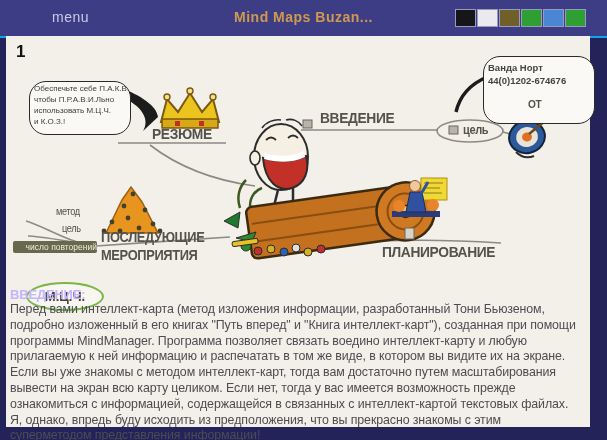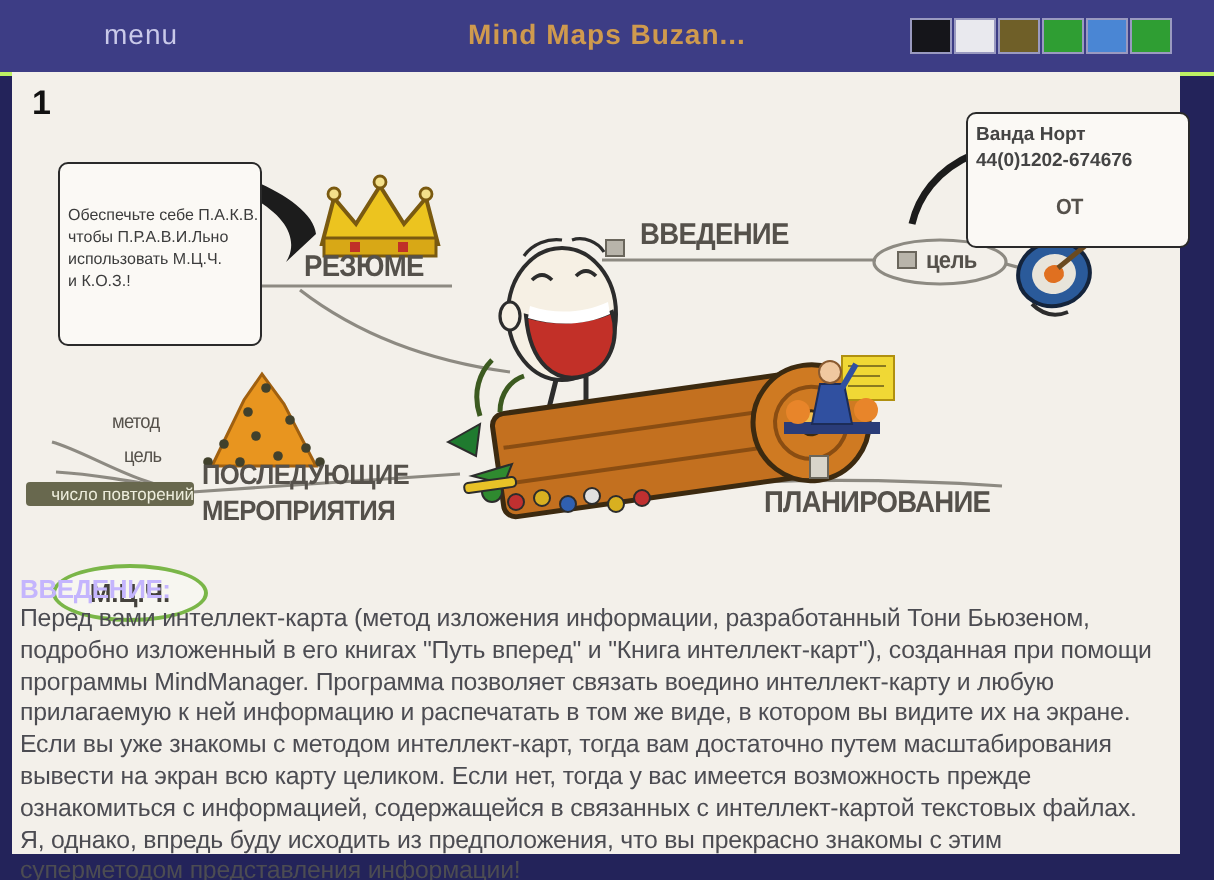--- a/index.html
+++ b/index.html
@@ -1,29 +1,29 @@
 <!DOCTYPE html>
 <html><head>
 <meta charset="utf-8">
 <style>
   html,body{margin:0;padding:0;background:#555;}
   #screen{
     position:relative;width:607px;height:440px;overflow:hidden;
     background:#23235a;font-family:"Liberation Sans",sans-serif;
   }
   
-  #titlebar{position:absolute;left:0;top:0;width:607px;height:36px;background:#3d3d85;border-bottom:2px solid #bef264;}
+  #titlebar{position:absolute;left:0;top:0;width:607px;height:36px;background:#3d3d85;border-bottom:2px solid #0ea5e9;}
   #menu-label{position:absolute;left:52px;top:9px;color:#c9c9e9;font-size:14px;letter-spacing:.5px;}
   #app-title{position:absolute;left:0;top:9px;width:607px;text-align:center;color:#cf9a4e;font-size:14px;font-weight:bold;letter-spacing:.5px;}
   .swatch{position:absolute;top:9px;width:19px;height:16px;border:1px solid #9a9ac0;}
   
   #canvas{position:absolute;left:6px;top:36px;width:584px;height:391px;background:#f3f0ea;}
   svg{position:absolute;left:0;top:0;}
   .maplabel{position:absolute;color:#55514b;font-weight:bold;letter-spacing:-0.4px;transform:scaleX(.92);transform-origin:left top;white-space:nowrap;}
-  .callout{position:absolute;background:#fbf9f5;border:1.5px solid #2a2a2a;border-radius:5px;color:#3c3c3c;}
+  .callout{position:absolute;background:#fbf9f5;border:1.5px solid #2a2a2a;border-radius:17px;color:#3c3c3c;}
   .callout div{white-space:nowrap;}
   #page-number{position:absolute;left:16px;top:42px;font-size:17px;font-weight:bold;color:#111;}
   #mtch-node{position:absolute;left:26px;top:247px;width:74px;height:25px;border:2.5px solid #7ab648;border-radius:50%;
      display:flex;align-items:center;justify-content:center;font-size:13px;font-weight:bold;color:#44413c;background:rgba(250,250,244,.6);margin-top:35px;}
   #chislo-label{position:absolute;left:13px;top:241px;width:84px;height:12px;background:#68684e;color:#eeeedd;
      font-size:8.5px;text-align:right;line-height:12px;border-radius:2px;white-space:nowrap;}
   #ot-label{text-transform:uppercase;}
   #intro-heading{position:absolute;left:10px;top:287px;font-size:13px;font-weight:bold;color:#c4b5fd;letter-spacing:-0.2px;}
   #intro-paragraph{position:absolute;left:10px;top:302px;width:572px;font-size:12.4px;line-height:15.8px;color:#4c4c52;letter-spacing:-0.1px;}
 </style>
@@ -145,21 +145,21 @@
       <path d="M516,152 q8,8 18,4" stroke="#2c2c2c" stroke-width="2" fill="none"></path>
     </g>
 
     <rect x="303" y="120" width="9" height="8" fill="#b8b4aa" stroke="#6a665c" stroke-width="1"></rect>
     <rect x="449" y="126" width="9" height="8" fill="#b8b4aa" stroke="#6a665c" stroke-width="1"></rect>
     <rect x="405" y="228" width="9" height="11" fill="#d8d4ca" stroke="#6a665c" stroke-width="1"></rect>
   </svg>
 
   <div id="page-number">1</div>
 
-  <div class="callout" style="left:29px;top:81px;width:92px;height:50px;padding:20px 4px;font-size:8px;line-height:11px;">
+  <div class="callout" style="left:29px;top:81px;width:92px;height:50px;padding:1px 4px;font-size:8px;line-height:11px;">
     <div>Обеспечьте себе П.А.К.В.</div>
     <div>чтобы П.Р.А.В.И.Льно</div>
     <div>использовать М.Ц.Ч.</div>
     <div>и К.О.З.!</div>
   </div>
 
   <div class="callout" style="left:483px;top:56px;width:102px;height:58px;padding:4px 4px;font-size:9.5px;line-height:13px;font-weight:bold;color:#444;">
     <div>Ванда Норт</div>
     <div>44(0)1202-674676</div>
   </div>

